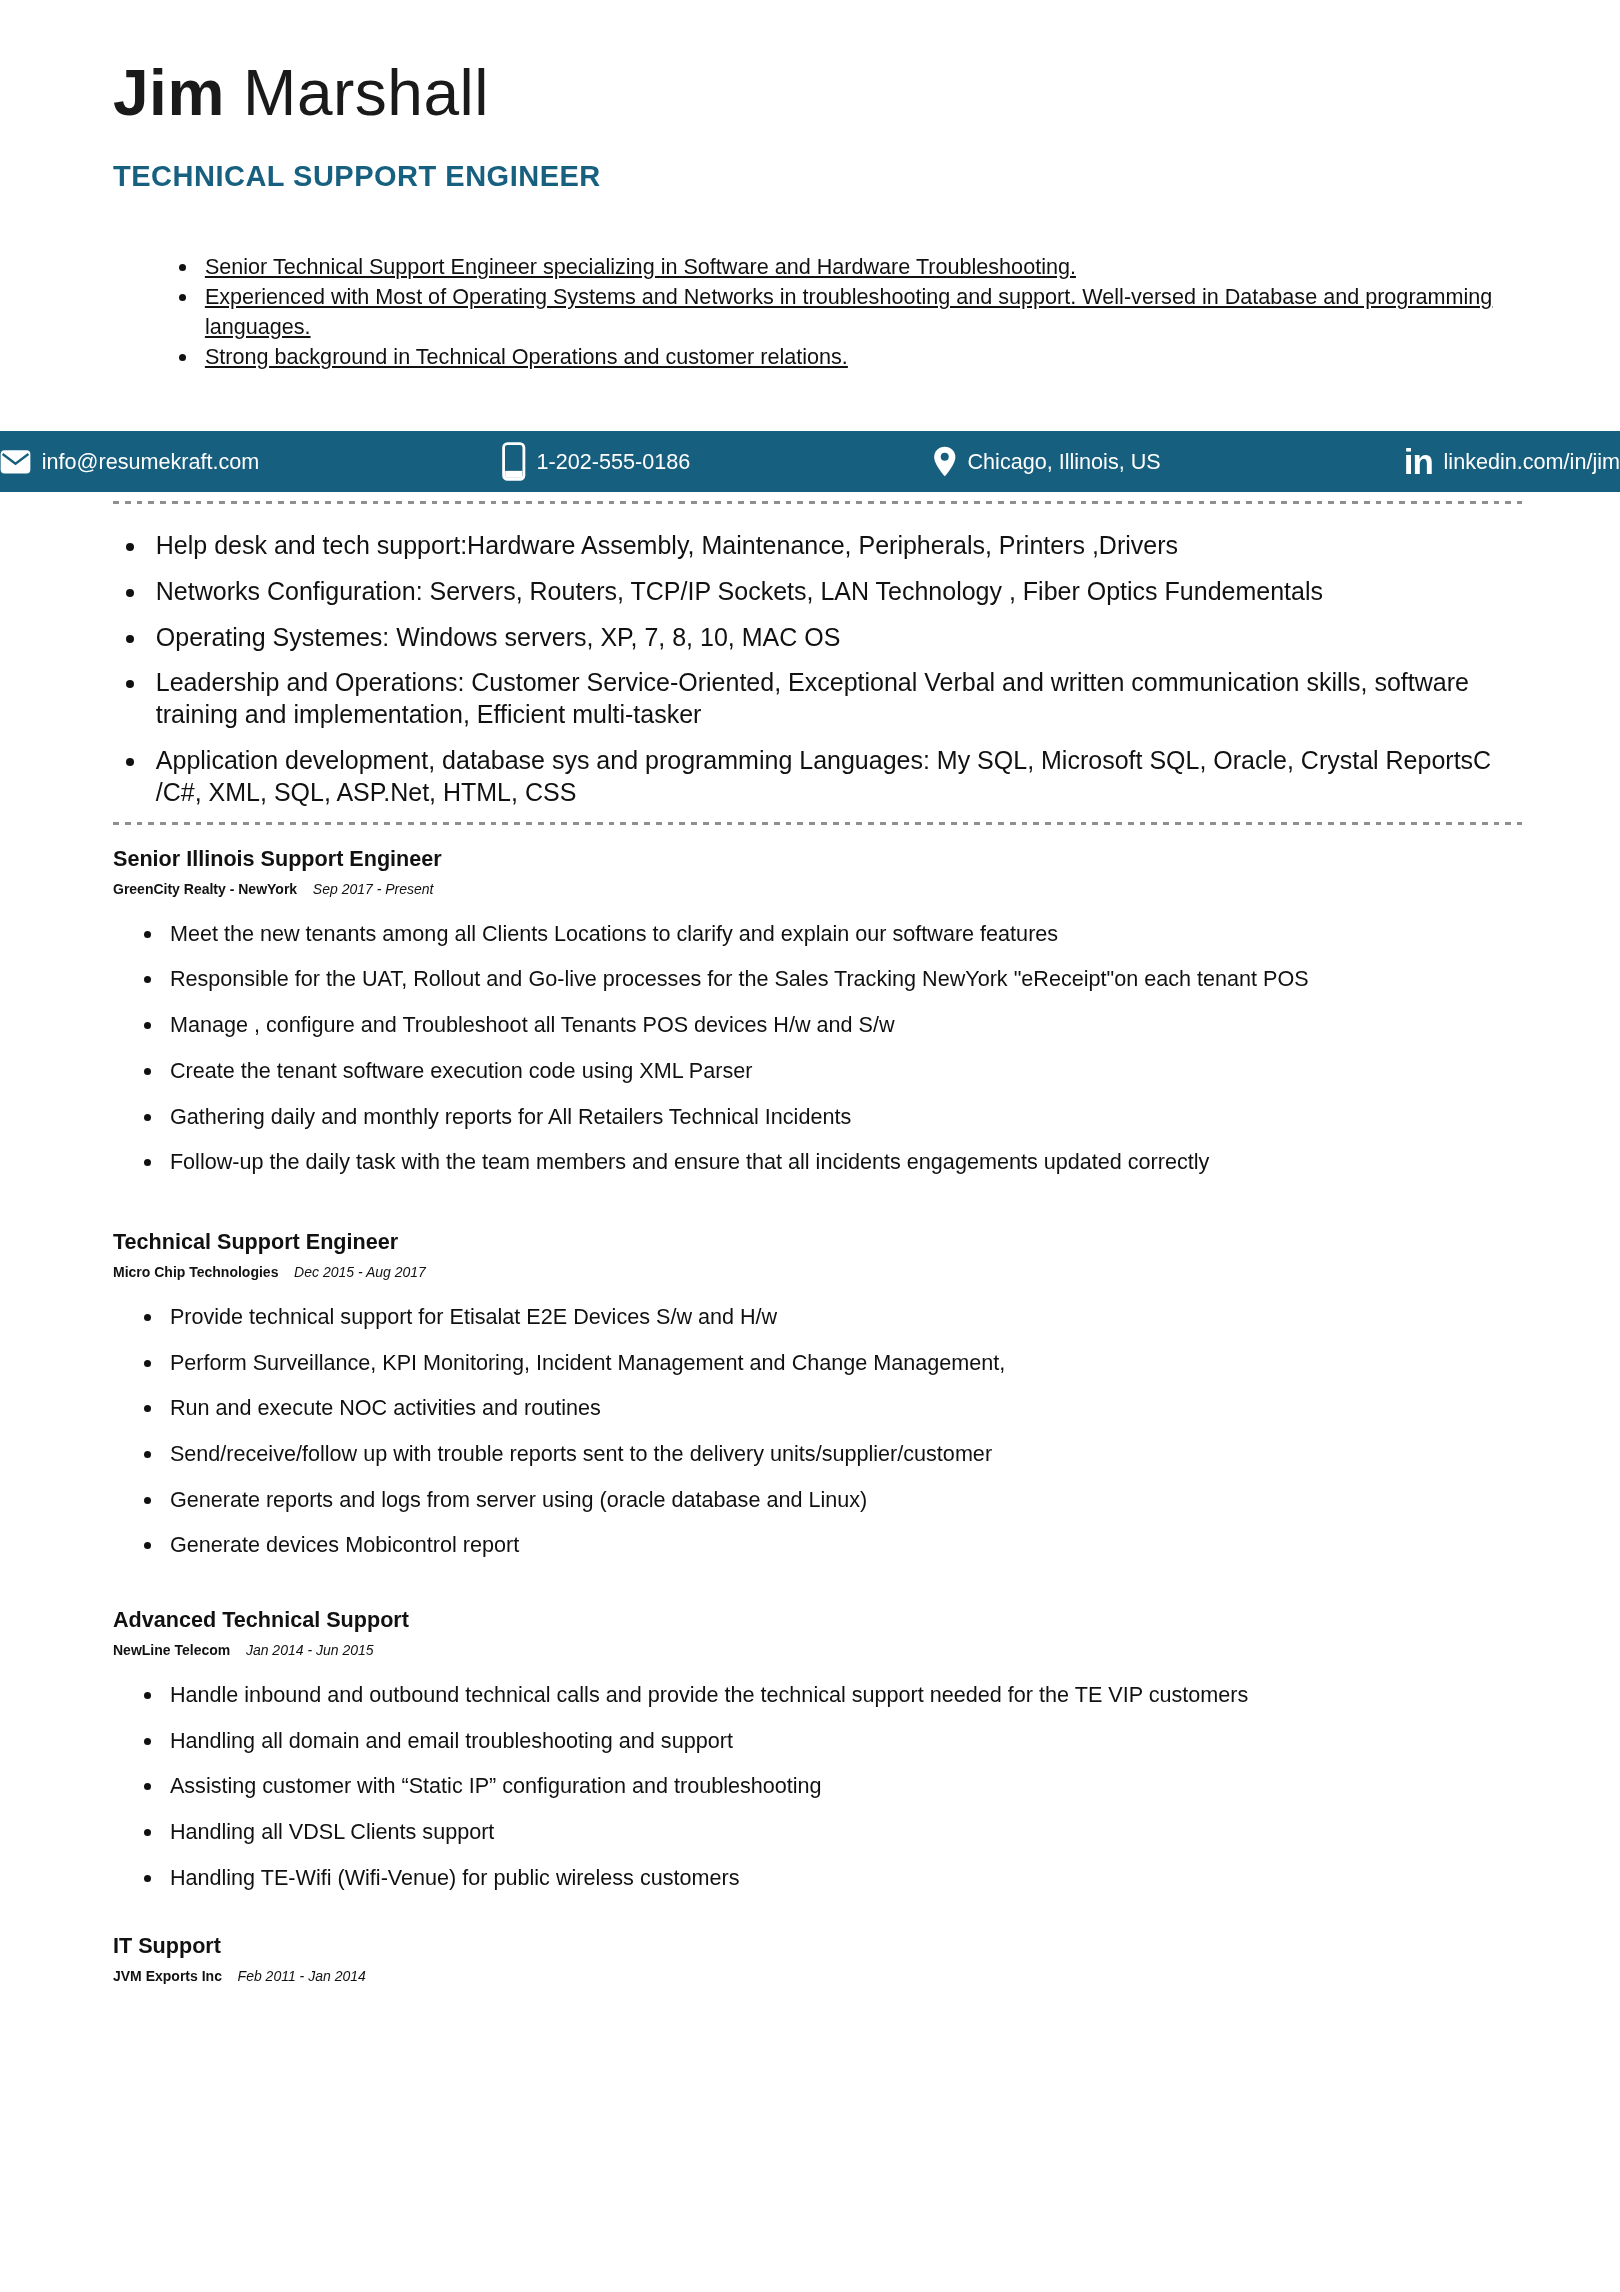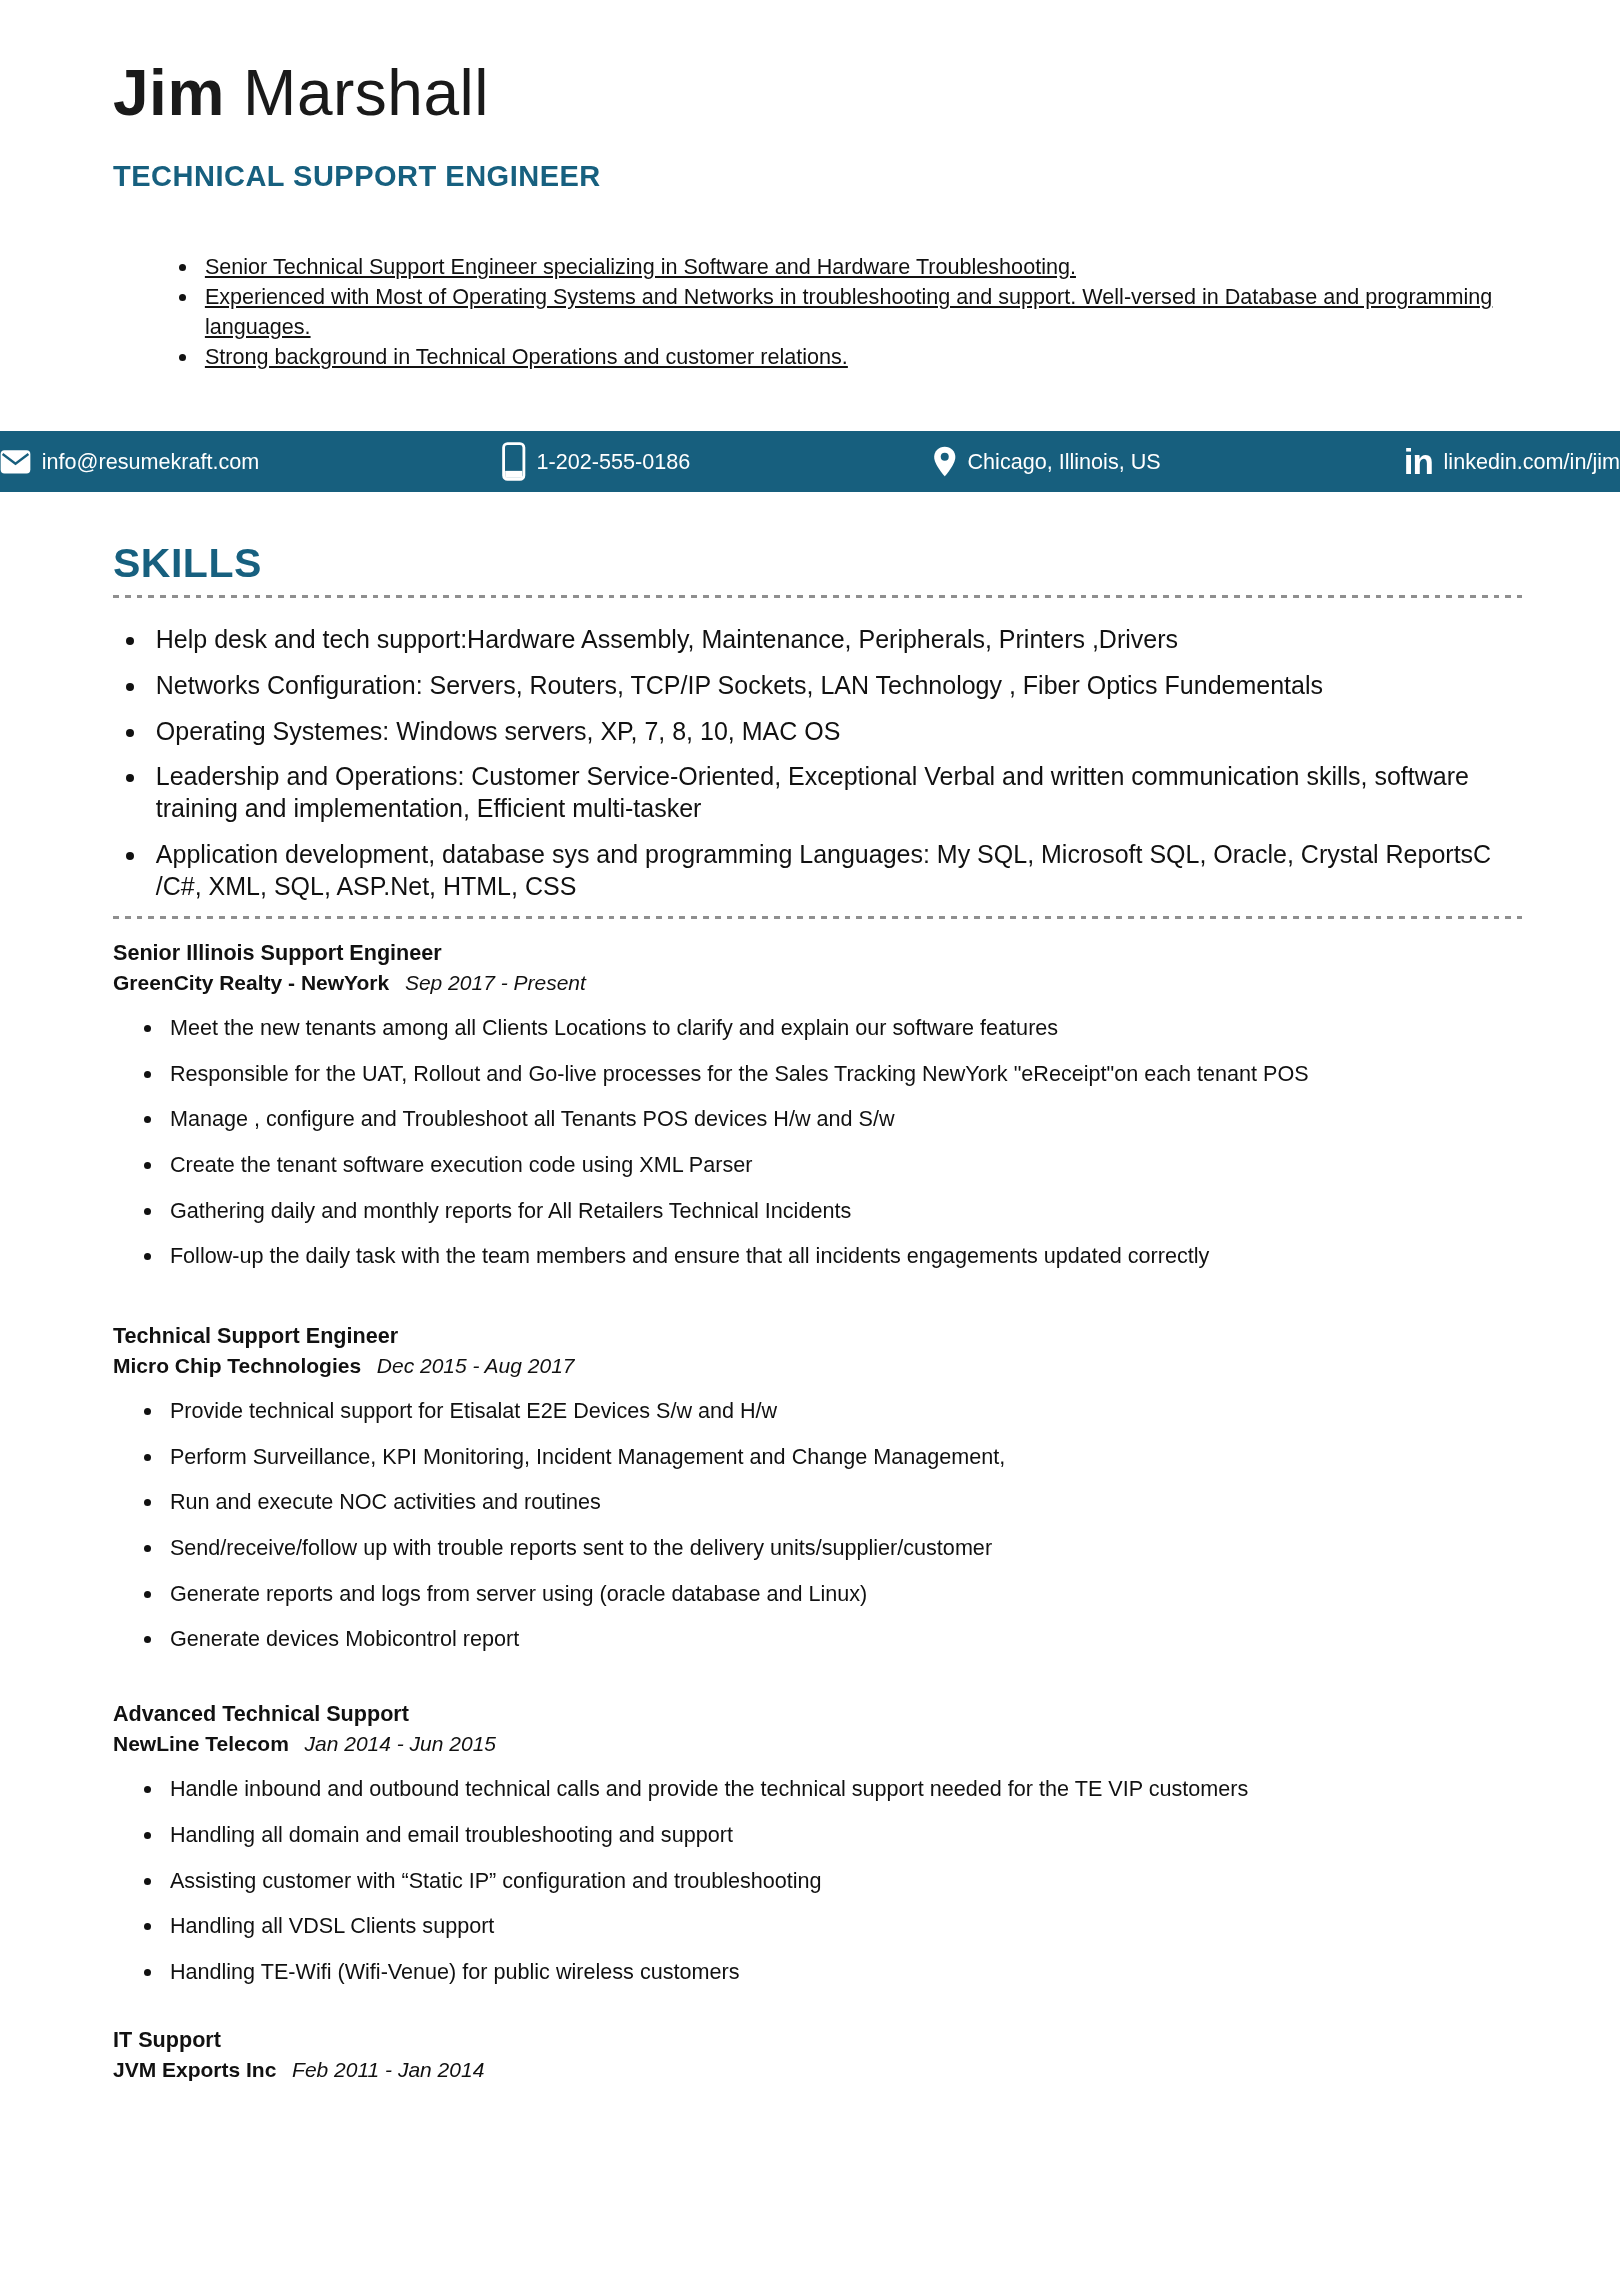--- a/index.html
+++ b/index.html
@@ -104,21 +104,21 @@
   .job-2 { margin-top: 49px; }
   .job-3 { margin-top: 44px; }
   .job-4 { margin-top: 37px; }
   .job h3 {
     margin: 0;
     font-size: 21.6px;
     line-height: 30px;
     font-weight: 700;
     color: #111111;
   }
-  .job-meta { font-size: 21px; line-height: 30px; }
+  .job-meta { font-size: 14px; line-height: 30px; }
   .job-company { font-weight: 700; }
   .job-dates { font-style: italic; margin-left: 15.7px; }
   .job-bullets {
     margin: 13.7px 0 0 0;
     padding: 0 0 0 51px;
     font-size: 21.6px;
     line-height: 32px;
   }
   .job-bullets li { margin: 0 0 13.7px 0; padding-left: 5.9px; }
 </style>
@@ -160,21 +160,20 @@
       </svg>
       <span>Chicago, Illinois, US</span>
     </div>
     <div class="contact-item">
       <span class="li-glyph">in</span>
       <span>linkedin.com/in/jim</span>
     </div>
   </div>
 
   <section class="skills-section">
-    <h2 class="section-heading">SKILLS</h2>
     <div class="divider"></div>
     <ul class="skills-list">
       <li>Help desk and tech support:Hardware Assembly, Maintenance, Peripherals, Printers ,Drivers</li>
       <li>Networks Configuration: Servers, Routers, TCP/IP Sockets, LAN Technology , Fiber Optics Fundementals</li>
       <li>Operating Systemes: Windows servers, XP, 7, 8, 10, MAC OS</li>
       <li>Leadership and Operations: Customer Service-Oriented, Exceptional Verbal and written communication skills, software training and implementation, Efficient multi-tasker</li>
       <li>Application development, database sys and programming Languages: My SQL, Microsoft SQL, Oracle, Crystal ReportsC /C#, XML, SQL, ASP.Net, HTML, CSS</li>
     </ul>
   </section>
 

